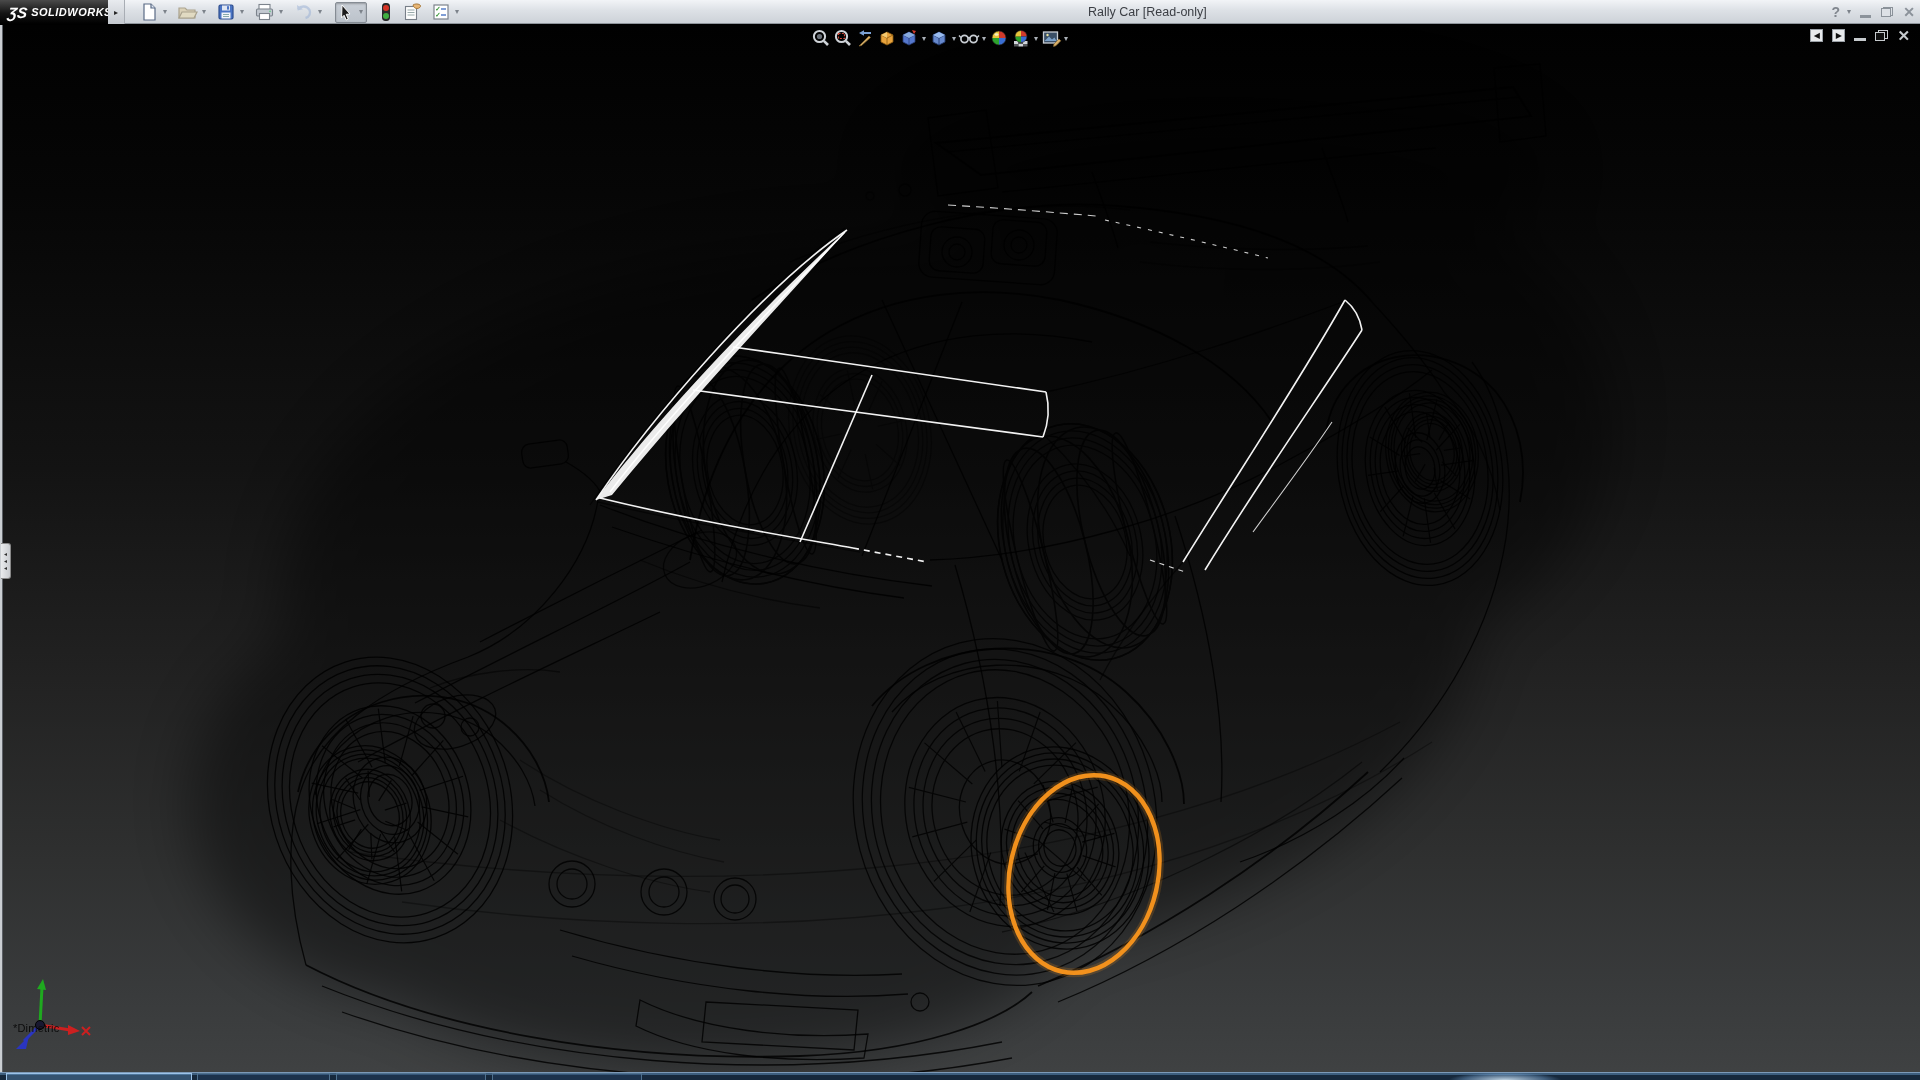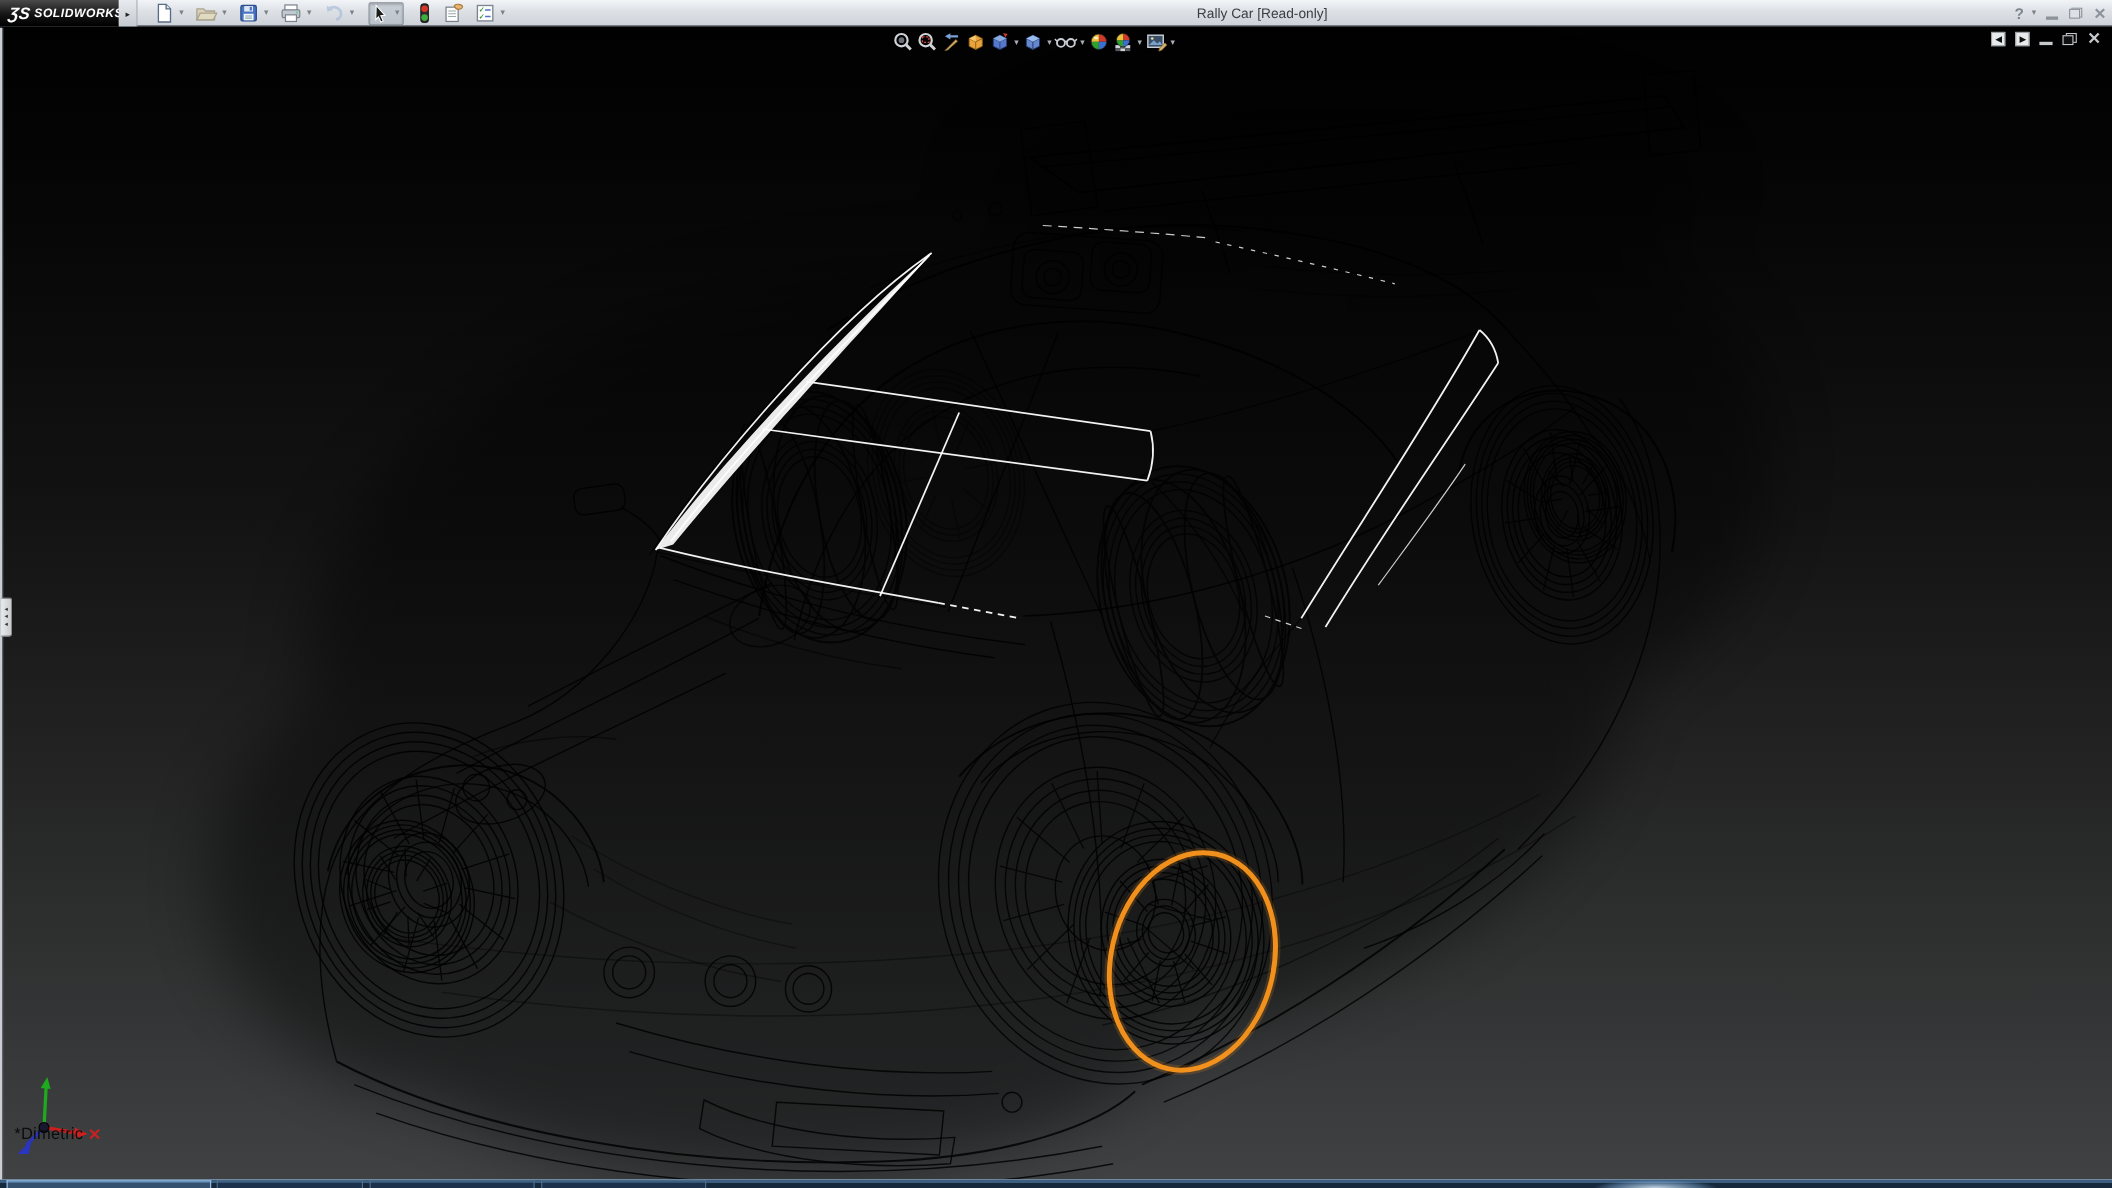--- a/index.html
+++ b/index.html
@@ -66,21 +66,21 @@
   .pane-toggle{width:13px;height:13px;background:#e8eaec;border:1px solid #9aa0a6;
     display:flex;align-items:center;justify-content:center;font-size:8px;color:#111;cursor:pointer;}
   .vmin{width:12px;height:3px;background:#c6cacd;margin-top:7px;cursor:pointer;}
   .vrestore{position:relative;width:13px;height:11px;cursor:pointer;}
   .vrestore:before{content:"";position:absolute;right:0;top:0;width:8px;height:7px;border:1.5px solid #c6cacd;}
   .vrestore:after{content:"";position:absolute;left:0;bottom:0;width:8px;height:7px;border:1.5px solid #c6cacd;background:#101010;}
   .vclose{font-size:15px;font-weight:bold;color:#c6cacd;cursor:pointer;line-height:13px;}
 
   
   .triad{position:absolute;left:2px;top:950px;z-index:6;}
-  .view-label{position:absolute;left:13px;top:997px;font-size:15px;color:#0c0c0c;
+  .view-label{position:absolute;left:13px;top:997px;font-size:11px;color:#0c0c0c;
     letter-spacing:.2px;z-index:6;}
 
   
   .taskbar{position:absolute;left:0;top:1047px;width:1920px;height:8px;z-index:8;
     background:linear-gradient(#7d9ab8 0 1px,#3d5e7e 1px 3px,#16283c 3px 100%);}
   .tseg{position:absolute;top:1px;height:7px;border:1px solid #4f718f;border-bottom:none;background:rgba(40,70,105,.35);}
   .tseg.active{border-color:#9cc2e8;background:rgba(110,160,210,.35);}
   .tglow{position:absolute;top:0;left:1430px;width:150px;height:8px;
     background:radial-gradient(ellipse 75px 10px at 50% 100%,rgba(220,240,255,.85),rgba(140,190,240,.35) 55%,transparent 75%);}
 

